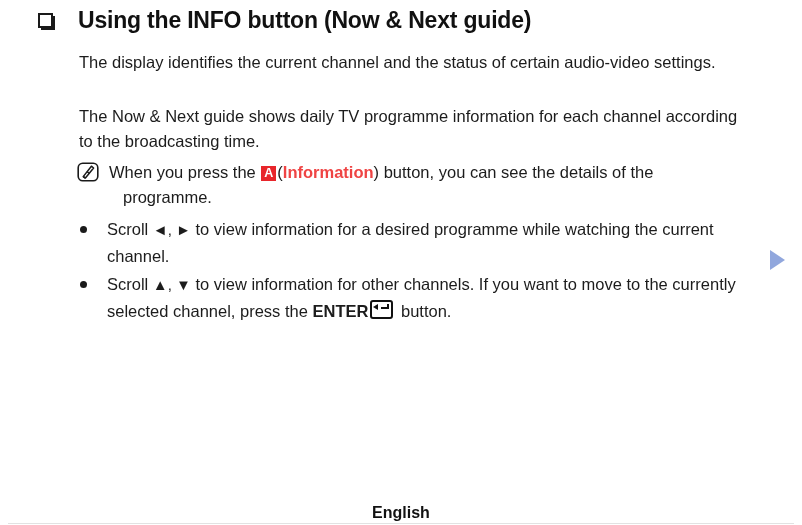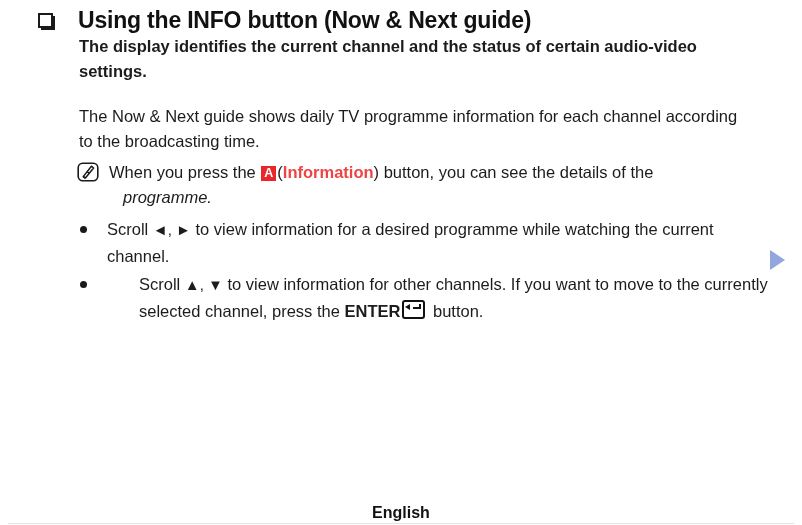--- a/index.html
+++ b/index.html
@@ -66,21 +66,21 @@
 
   
   .para {
     position: absolute;
     left: 79px;
     width: 672px;
     font-size: 16.5px;
     line-height: 25px;
     color: #1c1c1c;
   }
-  #para1 { top: 34px; font-weight: bold; }
+  #para1 { top: 50px; }
   #para2 { top: 104px; }
 
   
   .note-row {
     position: absolute;
     left: 77px;
     top: 160px;
     width: 690px;
     display: flex;
     align-items: flex-start;
@@ -94,21 +94,20 @@
   }
   .note-text {
     font-size: 16.5px;
     line-height: 25px;
     color: #1c1c1c;
     text-indent: 0;
   }
   .note-text .cont {
     display: block;
     padding-left: 14px;
-    font-style: italic;
   }
 
   .key-badge {
     display: inline-block;
     background: #e8262b;
     color: #ffffff;
     font-size: 12.5px;
     font-weight: bold;
     line-height: 14px;
     width: 15px;
@@ -128,21 +127,21 @@
     position: absolute;
     left: 80px;
     width: 690px;
     display: flex;
     align-items: flex-start;
     font-size: 16.5px;
     line-height: 27px;
     color: #1c1c1c;
   }
   #bullet1 { top: 216px; }
-  #bullet2 { top: 271px; gap: 32px; }
+  #bullet2 { top: 271px; }
   .bullet-dot {
     flex: 0 0 auto;
     width: 7px;
     height: 7px;
     border-radius: 50%;
     background: #1a1a1a;
     margin-top: 10px;
     margin-right: 20px;
   }
   .bullet-body { flex: 1 1 auto; }

